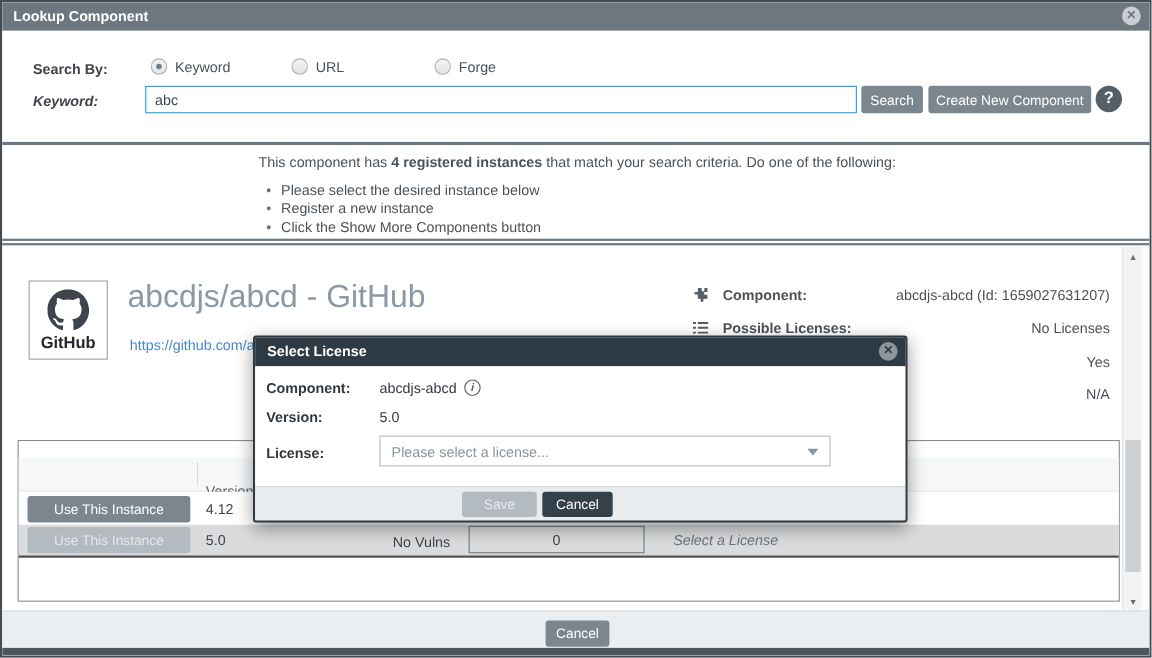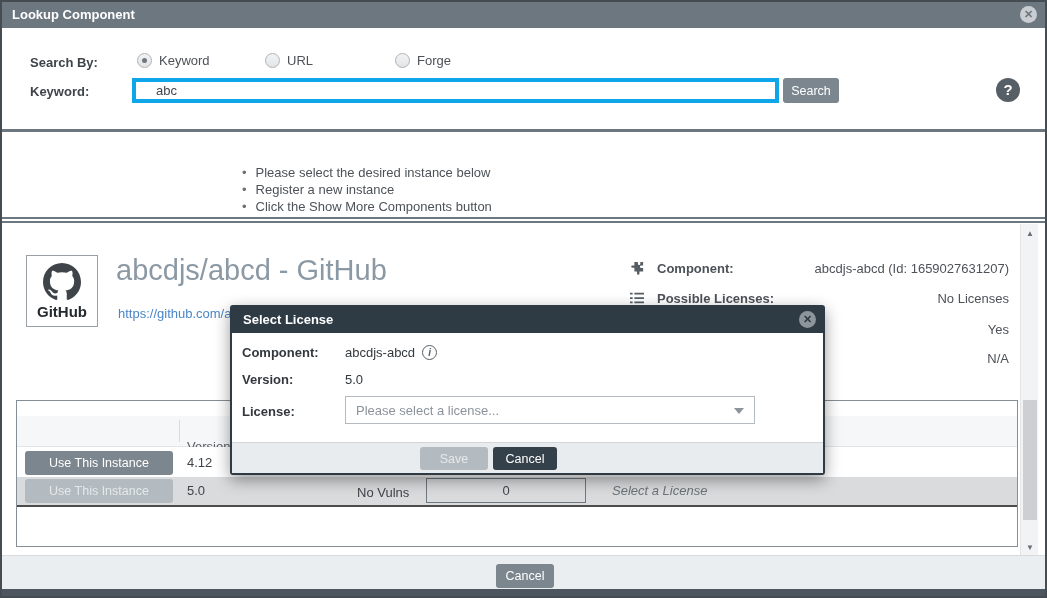--- a/index.html
+++ b/index.html
@@ -16,23 +16,23 @@
 
   
   .search-section { position:absolute; left:0; top:26px; right:0; height:101px; background:#fff; }
   .lbl { font-weight:bold; color:#3f444a; }
   .search-by-label { position:absolute; left:28px; top:27px; }
   .radio-item { position:absolute; top:25px; display:flex; align-items:center; gap:7px; }
   .radio { width:15px; height:15px; border-radius:50%; border:1px solid #aeb4b9;
            background:linear-gradient(#f2f3f4,#e2e4e6); position:relative; }
   .radio.selected::after { content:""; position:absolute; left:4px; top:4px; width:5px; height:5px;
            border-radius:50%; background:#6f7880; }
-  .keyword-label { position:absolute; left:28px; top:56px; }
+  .keyword-label { position:absolute; left:28px; top:56px;font-style:italic; }
   .keyword-input { position:absolute; left:130px; top:50px; width:647px; height:25px;
-           border:4px solid #0ea5e9; padding:0 20px; font-size:13px; color:#3f444a;
+           border:1px solid #0ea5e9; padding:0 8px; font-size:13px; color:#3f444a;
            font-family:"Liberation Sans", sans-serif; }
   .btn { display:inline-block; background:#7b868e; color:#fff; border:none; border-radius:3px;
          font-size:12.5px; text-align:center; cursor:pointer; font-family:"Liberation Sans", sans-serif; }
   .search-btn { position:absolute; left:781px; top:50px; width:56px; height:25px; }
   .create-btn { position:absolute; left:842px; top:50px; width:148px; height:25px; }
   .help-icon { position:absolute; left:994px; top:50px; width:24px; height:24px; border-radius:50%;
                background:#565f66; color:#fff; font-weight:bold; font-size:15px; text-align:center;
                line-height:24px; cursor:pointer; }
 
   .divider1 { position:absolute; left:0; top:127px; right:0; height:3px; background:#6d7780; }
@@ -152,26 +152,28 @@
       <span>URL</span>
     </span>
     <span class="radio-item" style="left:393px">
       <span class="radio"></span>
       <span>Forge</span>
     </span>
 
     <span class="lbl keyword-label">Keyword:</span>
     <input class="keyword-input" type="text" value="abc" style="">
     <button class="btn search-btn">Search</button>
+    <button class="btn create-btn">Create New Component</button>
     <span class="help-icon">?</span>
   </div>
 
   <div class="divider1"></div>
 
   <div class="notice">
+    <div class="notice-intro"><span>This component has </span><b>4 registered instances</b><span> that match your search criteria. Do one of the following:</span></div>
     <div class="notice-list">
       <div class="bullet-row">
         <span class="bullet-dot">•</span>
         <span>Please select the desired instance below</span>
       </div>
       <div class="bullet-row">
         <span class="bullet-dot">•</span>
         <span>Register a new instance</span>
       </div>
       <div class="bullet-row">

